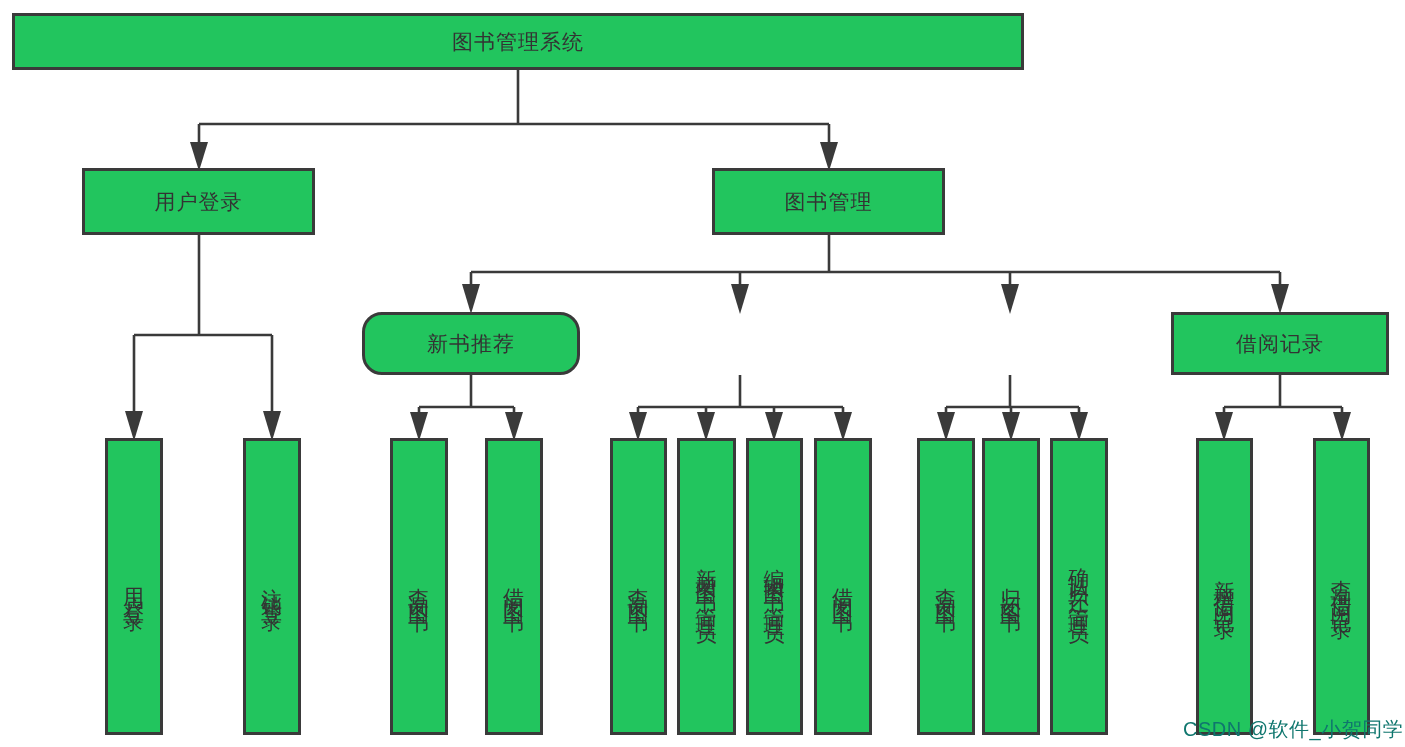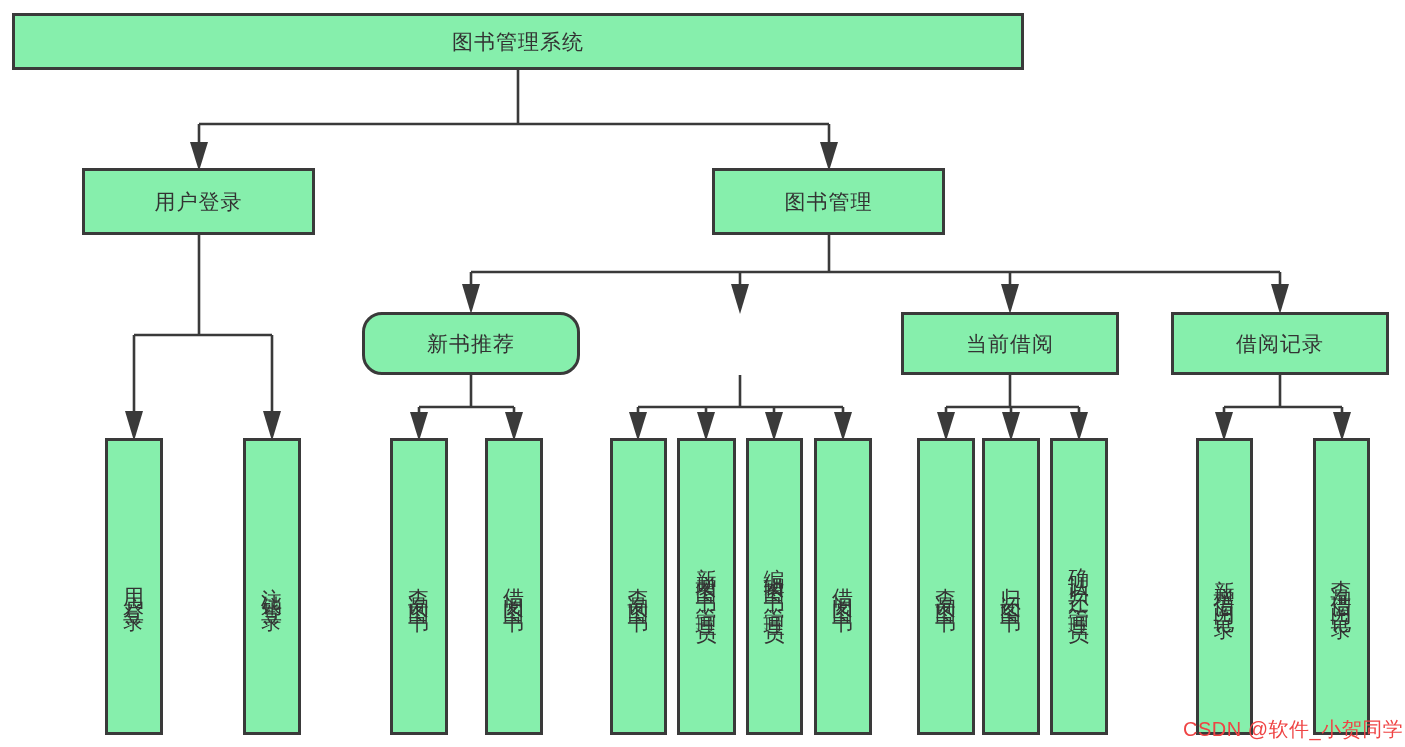--- a/index.html
+++ b/index.html
@@ -15,21 +15,21 @@
     position: absolute;
     left: 0; top: 0;
     width: 1405px; height: 747px;
     pointer-events: none;
   }
   .connector-layer path { stroke: #3a3a3a; stroke-width: 2.6; fill: none; }
   .connector-layer polygon { fill: #3a3a3a; stroke: none; }
   .box {
     position: absolute;
     box-sizing: border-box;
-    background: #86efac;
+    background: #22c55e;
     border: 3px solid #3a3a3a;
     display: flex;
     align-items: center;
     justify-content: center;
     color: #333333;
     z-index: 2;
   }
   .hlabel {
     font-size: 21px;
     letter-spacing: 1px;
@@ -40,21 +40,21 @@
     text-orientation: mixed;
     font-size: 21px;
     letter-spacing: 8px;
     line-height: 1;
   }
   .watermark {
     position: absolute;
     left: 1183px;
     top: 716px;
     font-size: 20px;
-    color: #ef4444;
+    color: #0f766e;
     letter-spacing: 0.5px;
     white-space: nowrap;
     z-index: 5;
   }
 </style>
 </head>
 <body>
 
 <div class="stage">
 
@@ -127,23 +127,20 @@
   <div class="box" style="left:82px; top:168px; width:233px; height:67px;">
     <span class="hlabel">用户登录</span>
   </div>
   <div class="box" style="left:712px; top:168px; width:233px; height:67px;">
     <span class="hlabel">图书管理</span>
   </div>
 
   <div class="box" style="left:362px; top:312px; width:218px; height:63px;border-radius:20px;">
     <span class="hlabel">新书推荐</span>
   </div>
-  <div class="box" style="left:901px; top:312px; width:218px; height:63px;">
-    <span class="hlabel">当前借阅</span>
-  </div>
   <div class="box" style="left:1171px; top:312px; width:218px; height:63px;">
     <span class="hlabel">借阅记录</span>
   </div>
 
   <div class="box" style="left:105px; top:438px; width:58px; height:297px;">
     <span class="vlabel">用户登录</span>
   </div>
   <div class="box" style="left:243px; top:438px; width:58px; height:297px;">
     <span class="vlabel">注销登录</span>
   </div>

